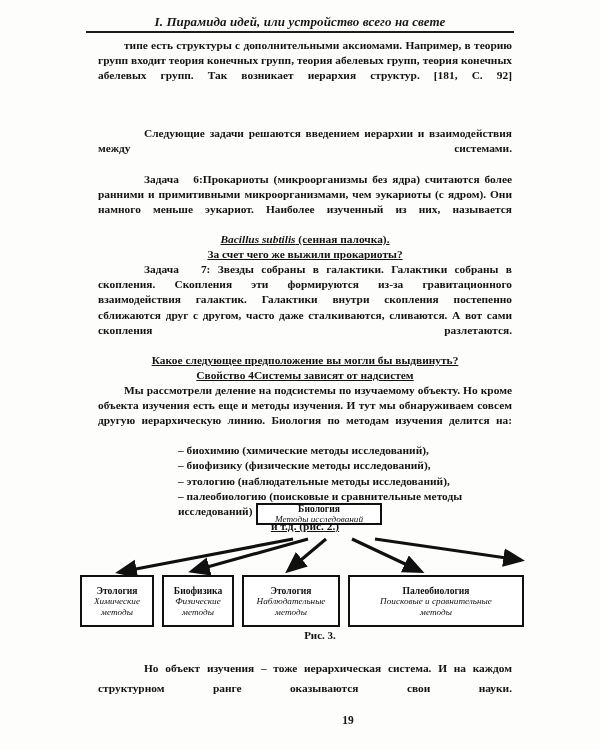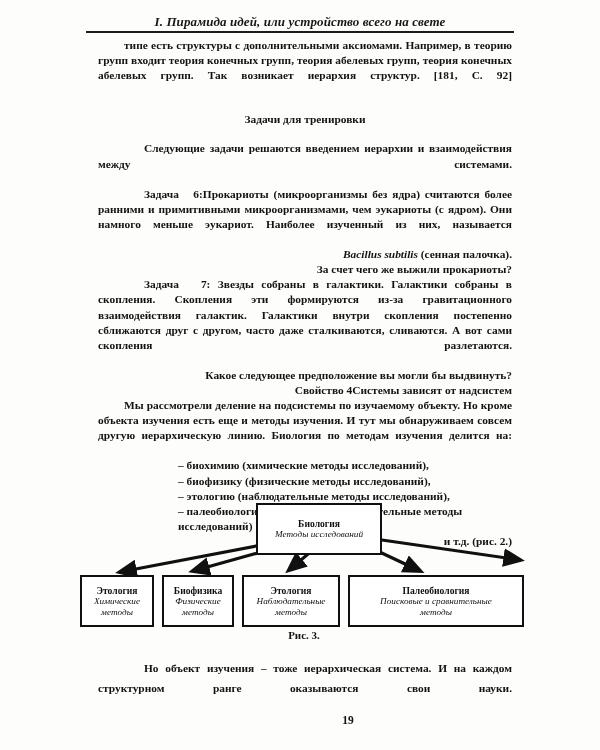--- a/index.html
+++ b/index.html
@@ -68,21 +68,21 @@
   .noind { text-indent: 0; }
   .italic { font-style: italic; }
   .center { text-align: center; text-indent: 0; }
   .spacer-md { height: 14px; }
   .task-label { font-weight: bold; }
   .dash-item {
     text-indent: 0;
     padding-left: 80px;
     text-align: left;
   }
-  .last-line { text-indent: 0; text-align: right; }
+  .last-line { text-indent: 0; text-align: center; text-decoration: underline; }
   
   #figure {
     position: absolute;
     left: 80px;
     top: 498px;
     width: 448px;
     height: 148px;
   }
   #figure svg { display: block; }
   .dgm-box {
@@ -102,28 +102,28 @@
     font-weight: bold;
     font-size: 9.6px;
     line-height: 11px;
     white-space: nowrap;
   }
   .dgm-sub {
     font-style: italic;
     font-size: 9.2px;
     line-height: 10.6px;
   }
-  #box-root { left: 176px; top: 5px; width: 126px; height: 52px; }
+  #box-root { left: 176px; top: 5px; width: 126px; height: 22px; }
   #box-biochem  { left: 0px;   top: 77px; width: 74px;  height: 52px; }
   #box-biophys  { left: 82px;  top: 77px; width: 72px;  height: 52px; }
   #box-ethol    { left: 162px; top: 77px; width: 98px;  height: 52px; }
   #box-paleo    { left: 268px; top: 77px; width: 176px; height: 52px; }
   #fig-caption {
     position: absolute;
-    left: 0;
+    left: 16px;
     top: 131px;
     width: 448px;
     text-align: center;
     font-size: 11px;
     font-weight: bold;
     color: #131313;
   }
   
   #closing {
     position: absolute;
@@ -154,21 +154,20 @@
 
   <div id="running-head">I. Пирамида идей, или устройство всего на свете</div>
   <div id="head-rule"></div>
 
   <div id="body-col">
 
     <p class="indent justify-all">типе есть структуры с дополнительными аксиомами. Например, в теорию групп входит теория конечных групп, теория абелевых групп, теория конечных абелевых групп. Так возникает иерархия структур. [181, С. 92]</p>
 
     <div class="spacer-md"></div>
 
-    <p class="center">Задачи для тренировки</p>
 
     <div class="spacer-md"></div>
 
     <p class="indent-big justify-all">Следующие задачи решаются введением иерархии и взаимодействия между системами.</p>
 
     <p class="indent-big justify-all"><span class="task-label">Задача</span>&nbsp;&nbsp;&nbsp;<span class="task-label">6:</span><span>Прокариоты (микроорганизмы без ядра) считаются более ранними и примитивными микроорганизмами, чем эукариоты (с ядром). Они намного меньше эукариот. Наиболее изученный из них, называется</span></p>
 
     <p class="noind last-line"><span class="italic">Bacillus subtilis</span><span> (сенная палочка).</span></p>
 
 

